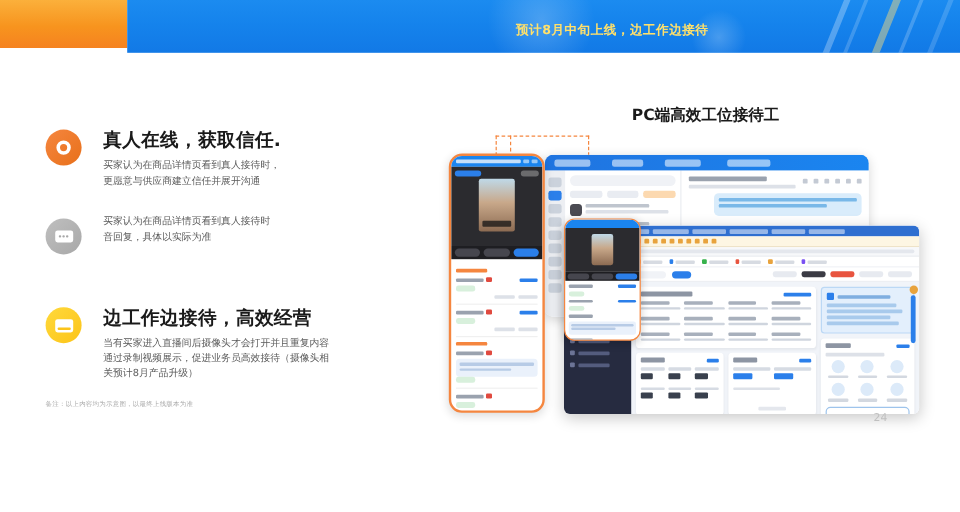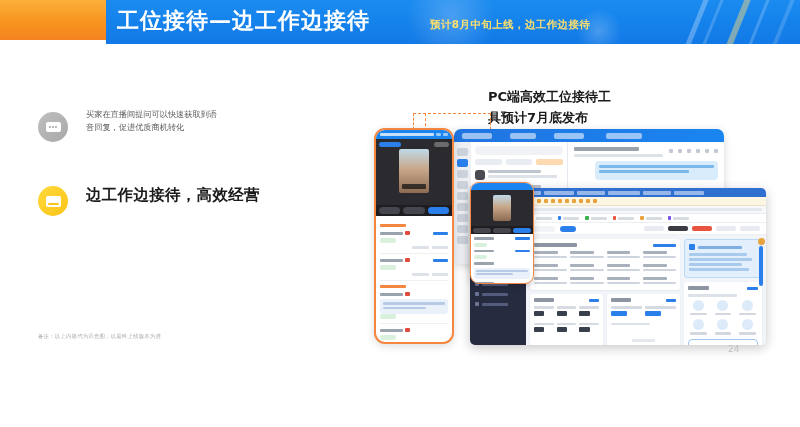--- a/index.html
+++ b/index.html
@@ -75,21 +75,21 @@
   }
   .footnote{
     position:absolute;left:38px;top:333px;font-size:5.4px;color:#A9A9A9;
     font-family:"DejaVu Sans","Liberation Sans",sans-serif;letter-spacing:0.2px;white-space:nowrap;
   }
 
   
   .mockup{position:absolute;left:368px;top:80px;width:420px;height:270px;}
 
   .annot{
-    position:absolute;left:120px;top:6px;width:200px;text-align:left;
+    position:absolute;left:120px;top:6px;width:200px;text-align:center;
     font-size:13px;font-weight:bold;color:#1A1A1A;line-height:21px;
     font-family:"DejaVu Sans","Liberation Sans",sans-serif;
   }
   
   .callout{position:absolute;left:45px;top:33px;width:78px;height:26px;
     border:1.4px dashed #F5863F;border-top-style:dashed;border-bottom:none;box-sizing:border-box;}
   .callout-dot{position:absolute;left:41px;top:53px;width:7px;height:7px;border-radius:50%;background:#F5863F;}
   .callout-v{position:absolute;left:57px;top:33px;width:0;height:130px;border-left:1.4px dashed #F5863F;}
   .callout-dot2{position:absolute;left:54px;top:159px;width:7px;height:7px;border-radius:50%;background:#F5863F;}
 
@@ -243,57 +243,70 @@
     <div class="hdr-orange"></div>
     <div class="hdr-blue">
       <div class="glow g1"></div>
       <div class="glow g2"></div>
       <div class="stripe s1"></div>
       <div class="stripe s2"></div>
       <div class="stripe s3"></div>
       <div class="stripe s4"></div>
       <div class="stripe s5"></div>
     </div>
-    <div class="hdr-title">工位接待—边工作边接待</div>
     <div class="hdr-sub">预计8月中旬上线，边工作边接待</div>
   </div>
 
   <div class="features">
 
+    <div class="feature">
+      <div class="f-icon orange">
+        <div class="gl-ring"></div>
+      </div>
+      <div class="f-title">真人在线，获取信任.</div>
+      <div class="f-desc">
+        <div>买家认为在商品详情页看到真人接待时，</div>
+        <div>更愿意与供应商建立信任并展开沟通</div>
+      </div>
+    </div>
 
     <div class="feature">
       <div class="f-icon gray">
         <div class="gl-chat">
             <i></i>
             <i></i>
             <i></i>
           </div>
       </div>
       <div class="f-desc">
-        <div>买家在直播间提问可以快速获取到语</div>
-        <div>音回复，促进优质商机转化</div>
+        <div>买家认为在商品详情页看到真人接待时</div>
+        <div>音回复，具体以实际为准</div>
       </div>
     </div>
 
     <div class="feature">
       <div class="f-icon gold">
         <div class="gl-mon"></div>
       </div>
       <div class="f-title">边工作边接待，高效经营</div>
+      <div class="f-desc">
+        <div>当有买家进入直播间后摄像头才会打开并且重复内容</div>
+        <div>通过录制视频展示，促进业务员高效接待（摄像头相</div>
+        <div>关预计8月产品升级）</div>
+      </div>
     </div>
 
   </div>
 
   <div class="footnote">备注：以上内容均为示意图，以最终上线版本为准</div>
 
   <div class="mockup">
 
     <div class="annot">
       <div>PC端高效工位接待工</div>
-      <div>具预计7月底发布</div>
     </div>
     <div class="callout"></div>
     <div class="callout-dot"></div>
     <div class="callout-v"></div>
     <div class="callout-dot2"></div>
 
     <div class="win-back">
       <div class="topbar">
         <div class="tab" style="left:8px;width:30px;"></div>
         <div class="tab" style="left:56px;width:26px;"></div>

